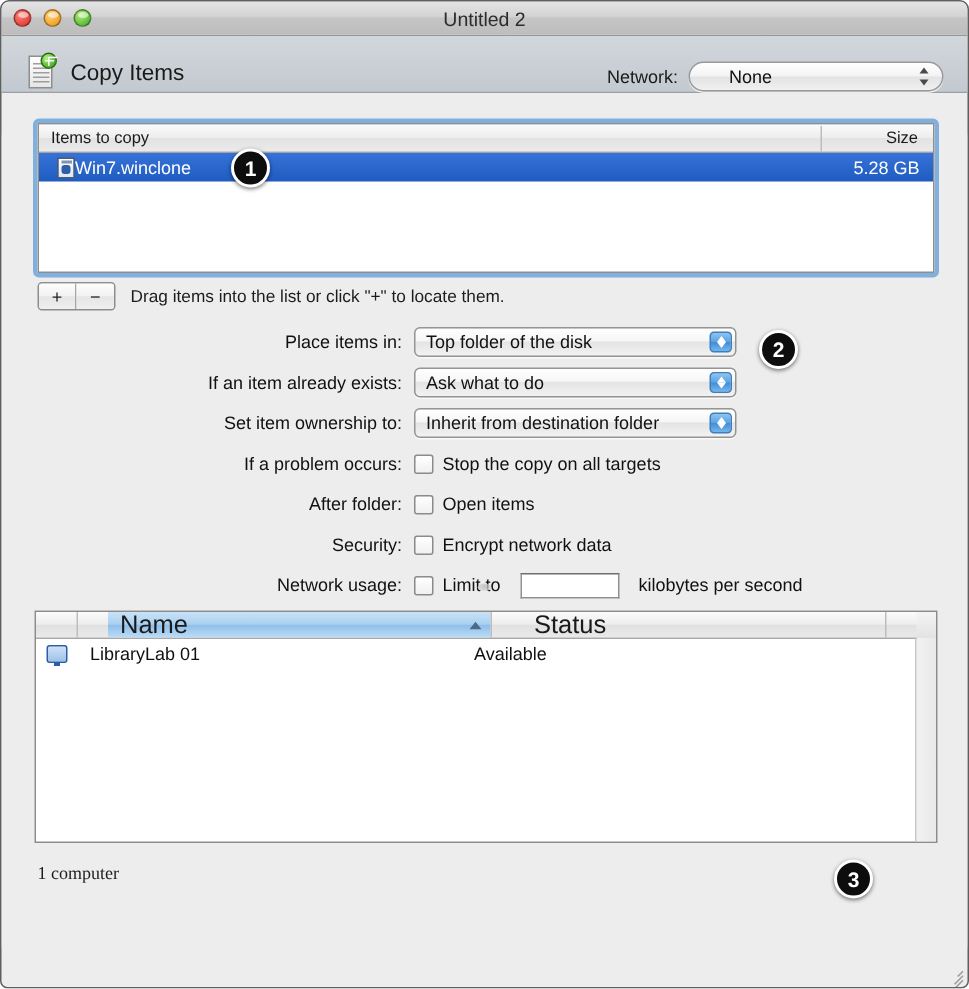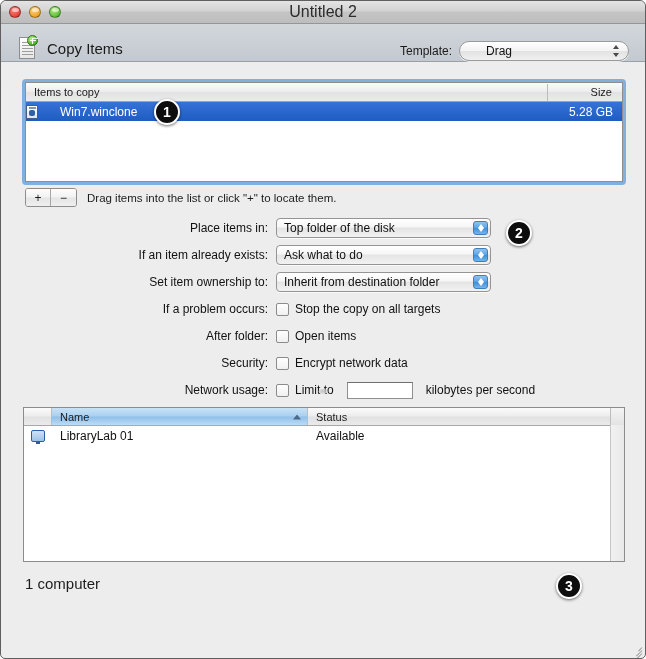--- a/index.html
+++ b/index.html
@@ -58,21 +58,21 @@
     background: rgba(255,255,255,0.55);
   }
   .light.close  { background: radial-gradient(circle at 35% 30%, #ff8179, #e4453c 70%, #b72a23); }
   .light.min    { background: radial-gradient(circle at 35% 30%, #ffd27e, #f1a42a 70%, #c07d14); }
   .light.zoom   { background: radial-gradient(circle at 35% 30%, #b6eb7e, #5cbe3a 70%, #3d9122); }
 
   .window-title {
     position: absolute;
     left: 0; right: 0;
     text-align: center;
-    font-size: 16px;
+    font-size: 13px;
     color: #2c2c2c;
     font-weight: normal;
     pointer-events: none;
   }
 
   
   .header {
     height: 38px;
     background: linear-gradient(to bottom, #d2d7dc 0%, #c3c9d0 100%);
     border-bottom: 1px solid #9aa0a6;
@@ -246,22 +246,22 @@
     height: 19px;
     background: #2864c8;
     background: linear-gradient(to bottom, #3672d8, #1f5cc0);
     color: #ffffff;
     font-size: 12px;
   }
   .item-row .nm {
     flex: 1;
     display: flex;
     align-items: center;
-    gap: 22px;
-    padding-left: 0;
+    gap: 0;
+    padding-left: 12px;
   }
   .item-row .sz {
     width: 74px;
     text-align: right;
     padding-right: 9px;
     box-sizing: border-box;
   }
   .mini-doc {
     width: 12px;
     height: 14px;
@@ -442,24 +442,25 @@
     width: 602px;
     height: 155px;
     background: #ffffff;
     border: 1px solid #8c8c8c;
     box-sizing: border-box;
     overflow: hidden;
   }
   .targets-header {
     display: flex;
     height: 17px;
-    font-size: 11px;
+    font-size: 17px;
     color: #1a1a1a;
     border-bottom: 1px solid #a8a8a8;
     background: linear-gradient(to bottom, #fbfbfb 0%, #ededed 48%, #e1e1e1 52%, #eaeaea 100%);
+    gap: 20px;
   }
   .th {
     display: flex;
     align-items: center;
     border-right: 1px solid #bdbdbd;
     box-sizing: border-box;
     line-height: 16px;
   }
   .th.blank { width: 28px; }
   .th.name {
@@ -518,22 +519,23 @@
     bottom: 0;
     width: 13px;
     background: linear-gradient(to right, #f1f1f1, #e9e9e9);
     border-left: 1px solid #c6c6c6;
   }
 
   .count-text {
     position: absolute;
     left: 24px;
     top: 513px;
-    font-size: 15px;
+    font-size: 12px;
     color: #1c1c1c;
+    font-family: Liberation Serif, serif;
   }
 
   
   .grip {
     position: absolute;
     right: 2px;
     bottom: 2px;
     width: 14px;
     height: 14px;
   }
@@ -589,23 +591,23 @@
     <div class="header-left">
       <div class="doc-icon">
         <div class="page"></div>
         <div class="badge">
             <span class="vbar"></span>
           </div>
       </div>
       <div class="header-title">Copy Items</div>
     </div>
     <div class="header-right">
-      <div class="header-label">Template:</div>
+      <div class="header-label">Network:</div>
       <div class="popup-round">
-        <span class="val">Drag</span>
+        <span class="val">None</span>
         <span class="updown">
           <span class="up"></span>
             <span class="dn"></span>
         </span>
       </div>
     </div>
   </div>
 
   <div class="body">
 

